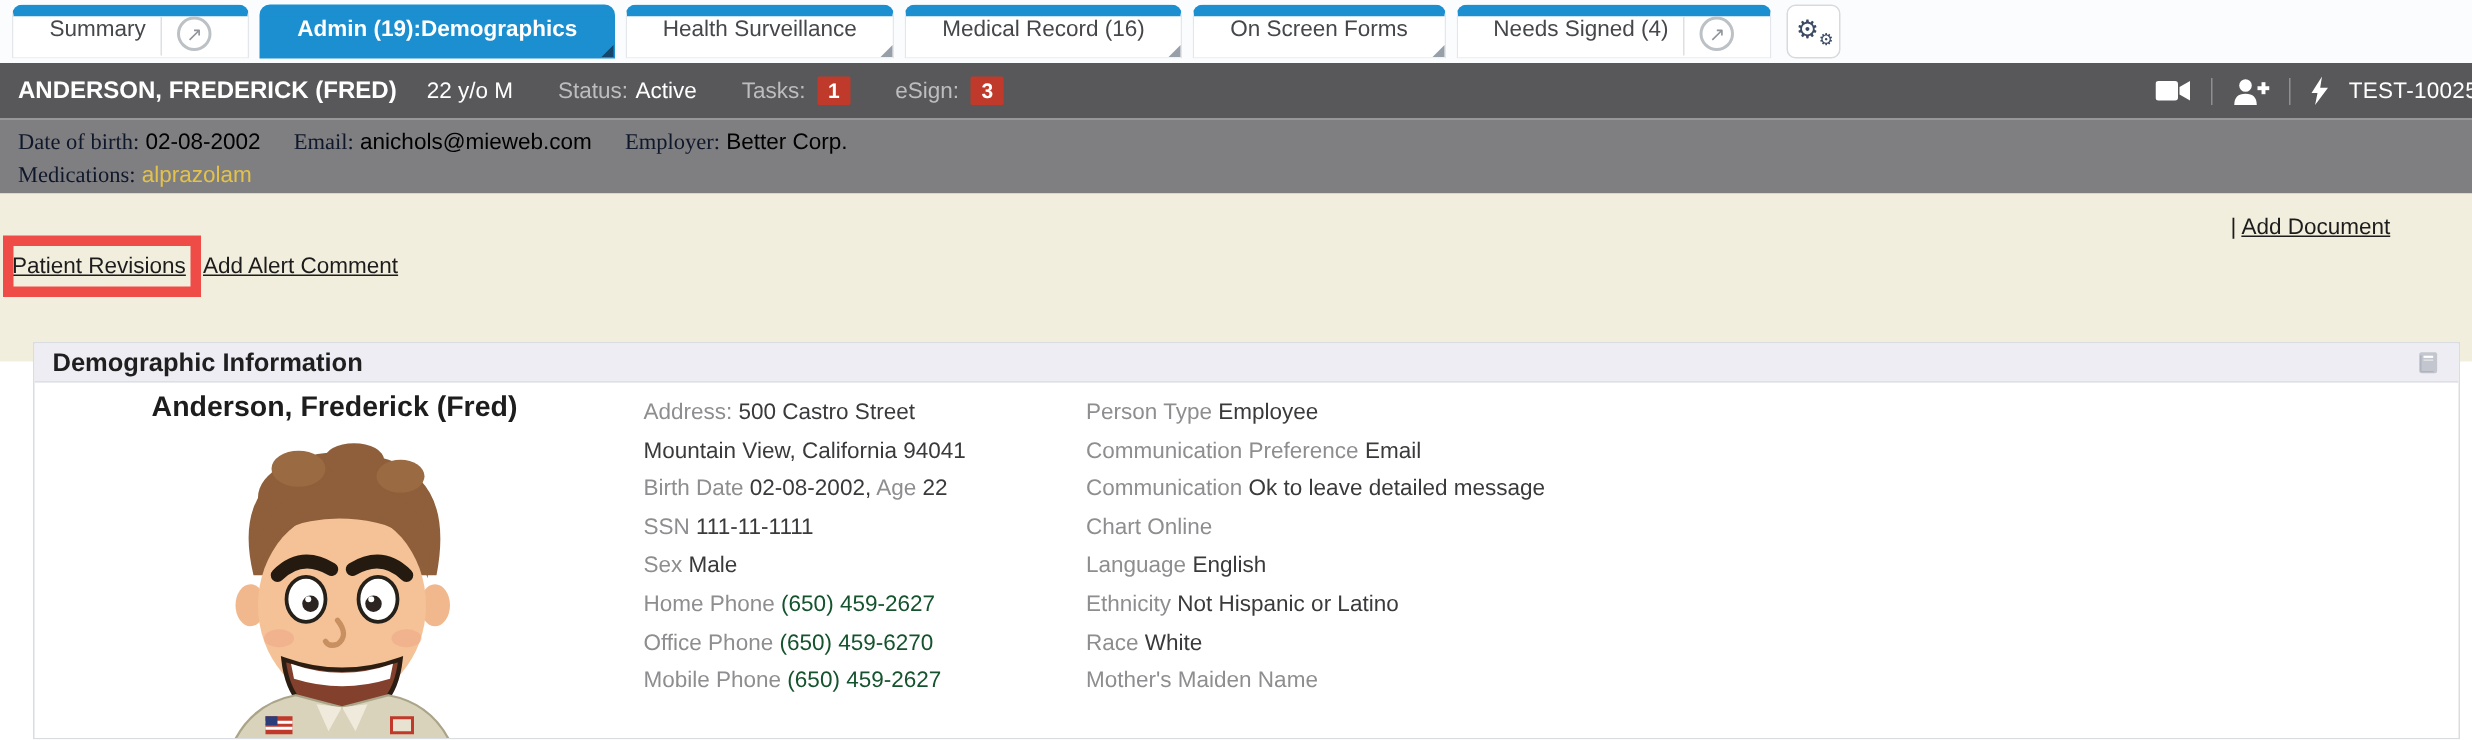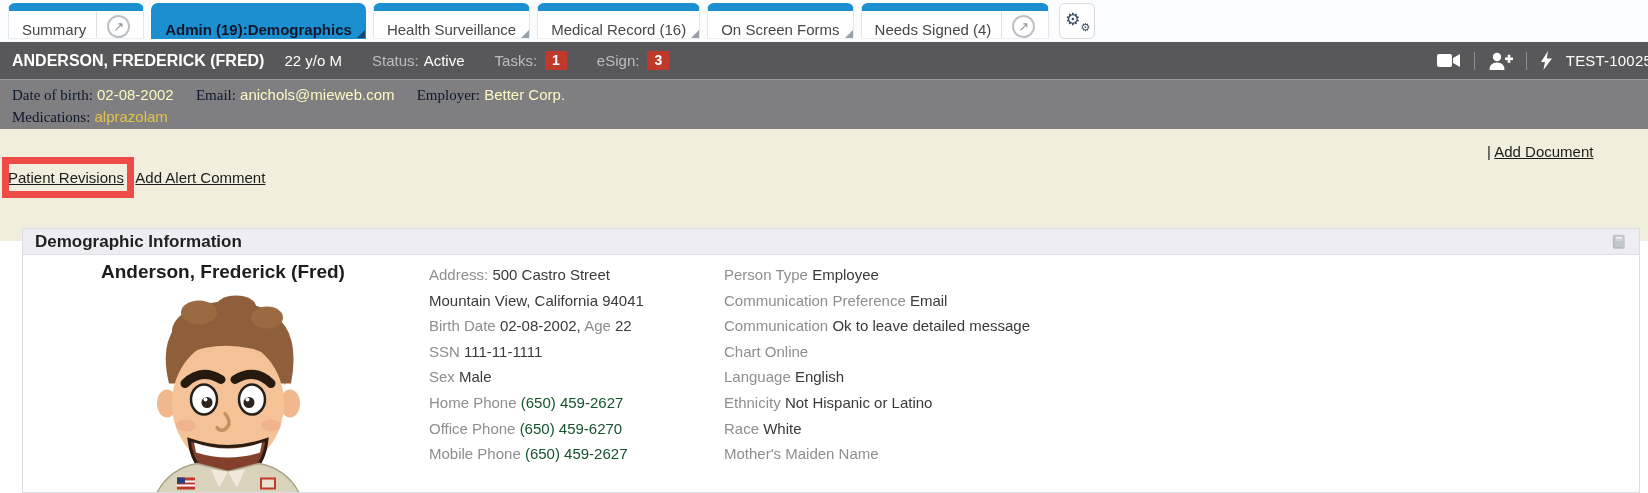--- a/index.html
+++ b/index.html
@@ -13,25 +13,25 @@
   .tabbar {
     position:absolute; top:0; left:0; width:1648px; height:42px;
     background:#fbfcfd; display:flex; align-items:flex-start;
     padding:3px 0 0 8px; gap:7px;
   }
   .tab {
     position:relative; height:36px; background:#fff;
     border-top:8px solid #1b8fd0; border-left:1px solid #e3e6ea;
     border-right:1px solid #e3e6ea; border-bottom:1px solid #eef0f2;
     border-radius:7px 7px 0 0;
-    display:flex; align-items:flex-end; padding:0 13px;
+    display:flex; align-items:flex-start; padding:0 24px;
     font-size:15px; color:#45474a; white-space:nowrap; cursor:pointer;
   }
   .tab.active {
-    background:#1b8fd0; border-color:#1b8fd0; color:#0f172a; font-weight:bold;
+    background:#1b8fd0; border-color:#1b8fd0; color:#ffffff; font-weight:bold;
   }
   .fold {
     position:absolute; right:0; bottom:0; width:0; height:0;
     border-left:8px solid transparent; border-bottom:8px solid #97a0a9;
   }
   .tab.active .fold { border-bottom-color:#14476b; }
   .tab-sep { width:1px; height:26px; background:#dcdfe3; margin:0 10px; }
   .icon-circle-arrow {
     width:23px; height:23px; border:2px solid #bcc1c6; border-radius:50%;
     display:flex; align-items:center; justify-content:center;
@@ -67,21 +67,21 @@
   .p-id { font-size:15px; letter-spacing:.2px; margin-right:-16px; }
   .pic { display:flex; align-items:center; cursor:pointer; }
 
   
   .infobar {
     position:absolute; top:79px; left:0; width:1648px; height:50px;
     background:#7f7f82; border-top:1px solid #98989a; color:#fff;
     font-size:15px; padding:4px 12px; line-height:21px; white-space:nowrap;
   }
   .i-lbl { color:#0f172a;font-family:Liberation Serif, serif; }
-  .i-val { color:#fef9c3; margin-right:18px; }
+  .i-val { color:#000000; margin-right:18px; }
   .i-med { color:#e3c24b; }
 
   
   .actionstrip {
     position:absolute; top:129px; left:0; width:1648px; height:112px;
     background:#f2eedd;
     padding-left:11px;
   }
   .add-doc { position:absolute; left:1487px; top:14px; font-size:15px; color:#1c1c1c; white-space:nowrap; }
   .left-links { position:absolute; left:8px; top:40px; font-size:15px; color:#1c1c1c; white-space:nowrap; }

